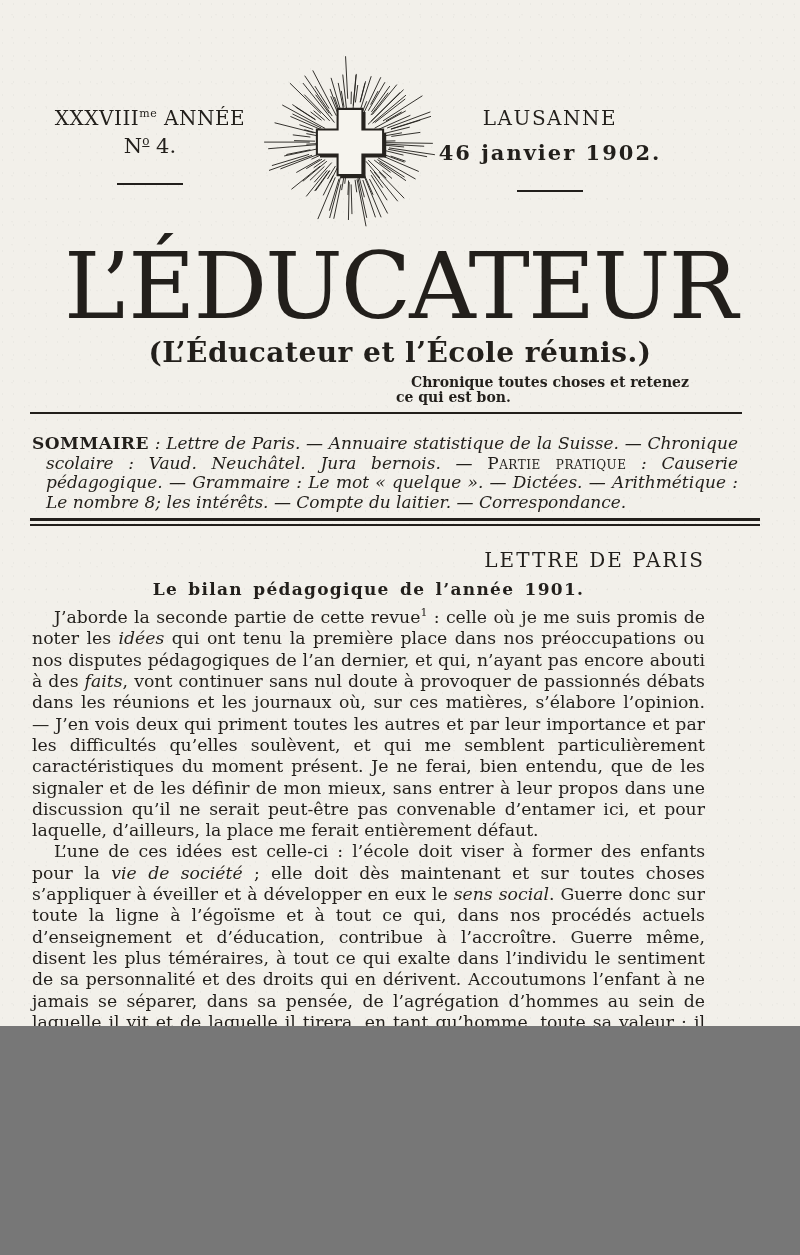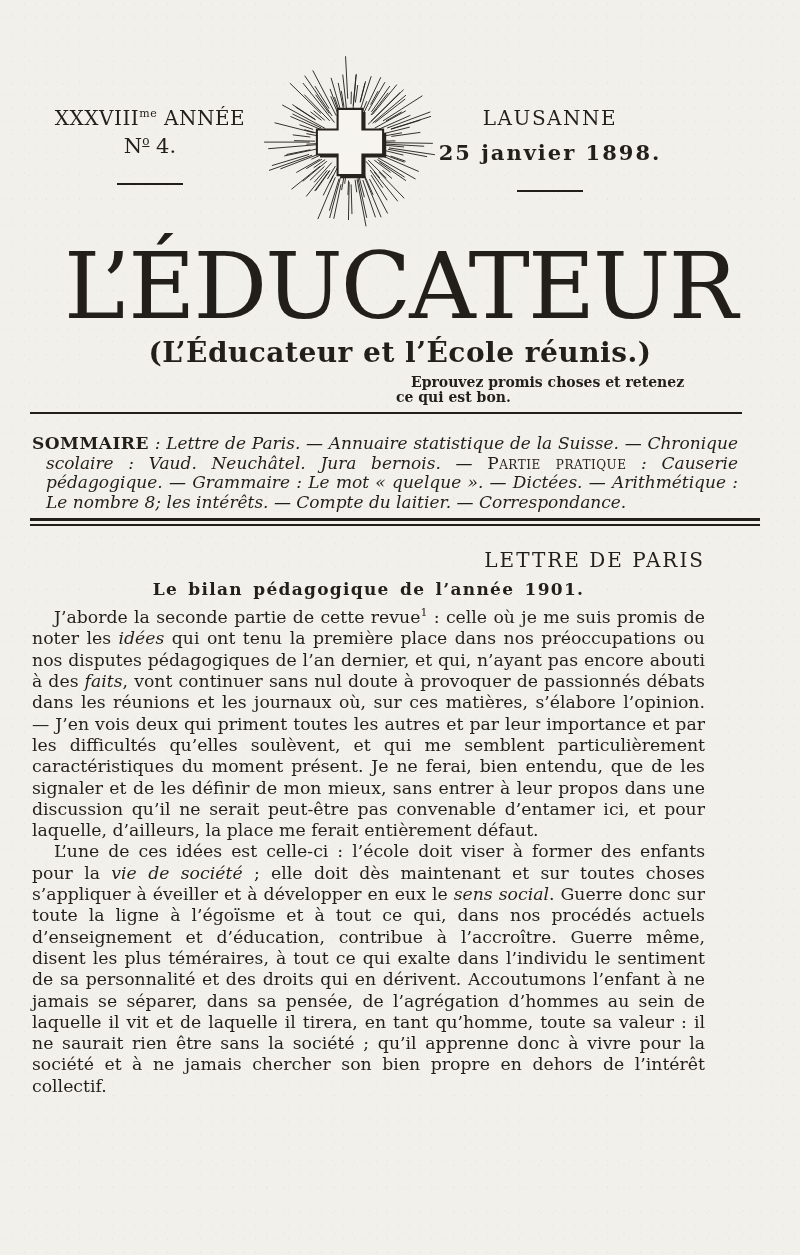--- a/index.html
+++ b/index.html
@@ -1,19 +1,19 @@
 <!DOCTYPE html>
 <html lang="fr"><head>
 <meta charset="utf-8">
 <style>
   html,body{margin:0;padding:0;}
   body{background:#777;}
   .page{
     position:relative;
-    width:800px;height:1255px;
+    width:800px;height:1026px;
     margin:0 auto;
     background-color:#f2f0ea;
     background-image:
       radial-gradient(circle at 23% 31%, rgba(40,36,30,0.035) 0.7px, transparent 1px),
       radial-gradient(circle at 71% 64%, rgba(40,36,30,0.028) 0.7px, transparent 1px);
     background-size:11px 13px, 17px 23px;
     color:#221f1b;
     font-family:"DejaVu Serif","Liberation Serif",serif;
     overflow:hidden;
   }
@@ -188,30 +188,30 @@
             <line x1="124.9" y1="81.6" x2="153.0" y2="77.7"></line>
             <line x1="113.8" y1="86.3" x2="128.9" y2="85.9"></line>
           </g>
         <path transform="translate(3,3)" fill="#26231f" d="M 73 55 H 97 V 75 H 117 V 99 H 97 V 119 H 73 V 99 H 53 V 75 H 73 Z"></path>
         <path fill="#f6f4ee" stroke="#26231f" stroke-width="2" d="M 73 55 H 97 V 75 H 117 V 99 H 97 V 119 H 73 V 99 H 53 V 75 H 73 Z"></path>
       </svg>
     </div>
 
     <div class="mast-right">
       <div class="mast-city">LAUSANNE</div>
-      <div class="mast-date">25 janvier 1898.</div>
+      <div class="mast-date">46 janvier 1902.</div>
       <hr class="mast-rule">
     </div>
   </header>
 
   <h1 class="title">L’ÉDUCATEUR</h1>
   <h2 class="subtitle">(L’Éducateur et l’École réunis.)</h2>
 
   <div class="motto">
-    <div class="motto-l1">Eprouvez promis choses et retenez</div>
+    <div class="motto-l1">Chronique toutes choses et retenez</div>
     <div class="motto-l2">ce qui est bon.</div>
   </div>
 
   <hr class="rule-thin">
 
   <p class="sommaire"><span class="label">SOMMAIRE</span><span> : </span><span>Lettre de Paris. — Annuaire statistique de la Suisse. — Chronique scolaire : Vaud. Neuchâtel. Jura bernois. — </span><span class="smallcaps">Partie pratique</span><span> : </span><span>Causerie pédagogique. — Grammaire : Le mot « quelque ». — Dictées. — Arithmétique : Le nombre 8; les intérêts. — Compte du laitier. — Correspondance.</span></p>
 
   <div class="rule-double"></div>
 
   <main class="article">

